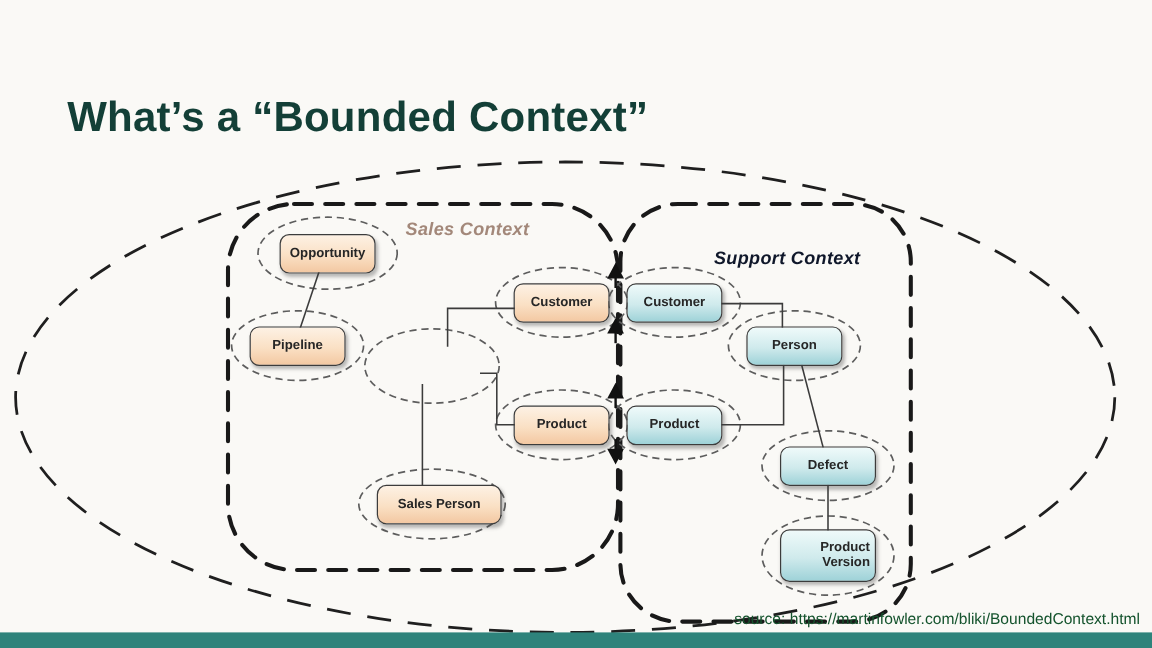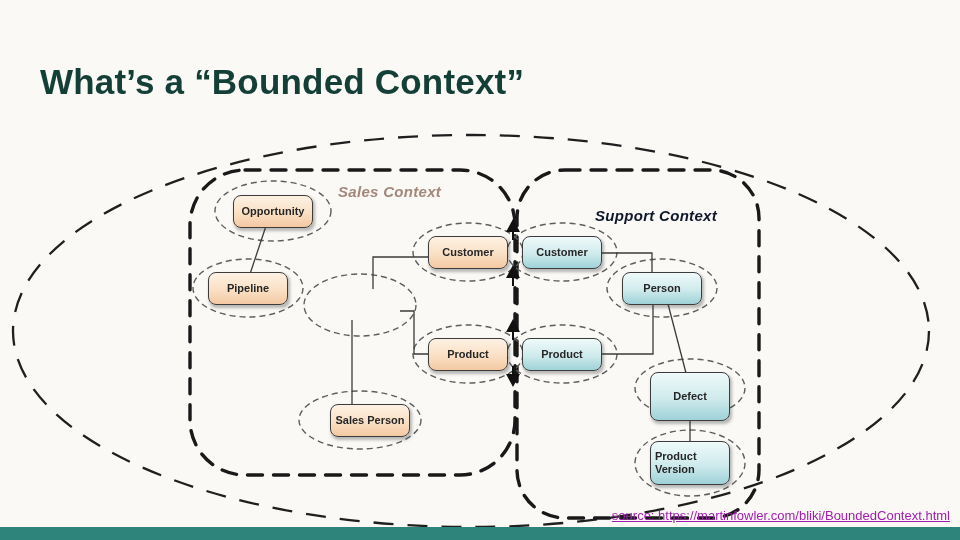--- a/index.html
+++ b/index.html
@@ -1,44 +1,44 @@
 <!DOCTYPE html>
 <html><head>
 <meta charset="utf-8">
 <style>
   html,body{margin:0;padding:0;}
   body{background:#e9e9e9;font-family:"Liberation Sans",sans-serif;}
   .slide{position:relative;width:960px;height:540px;background:#faf9f6;overflow:hidden;}
 
-  .title{position:absolute;left:40px;top:62px;margin:0;
+  .title{position:absolute;left:40px;top:62px;margin:16px;
          font:600 35px "Liberation Sans",sans-serif;color:#133f37;letter-spacing:.2px;}
 
   .diagram{position:absolute;inset:0;margin-top:20px;}
   svg.wires{position:absolute;left:0;top:0;}
 
   .outer{fill:none;stroke:#1f1f1f;stroke-width:2.3;stroke-dasharray:20 14;}
   .boundary{fill:none;stroke:#191919;stroke-width:3.4;stroke-dasharray:15 11;stroke-linecap:round;}
   .halo ellipse{fill:none;stroke:#5d5d5d;stroke-width:1.4;stroke-dasharray:6 4;}
   .rel path{fill:none;stroke:#3b3b3b;stroke-width:1.3;}
   .arrows path{stroke:#111;stroke-width:2;fill:none;}
   .arrows polygon{fill:#111;}
 
   .ctx-label{position:absolute;font:italic bold 15px "Liberation Sans",sans-serif;letter-spacing:.3px;}
   .sales-label{left:338px;top:163px;color:#a3887a;}
   .support-label{left:595px;top:187px;color:#0f172a;}
 
   .entity{position:absolute;display:flex;align-items:center;justify-content:center;
           border:1.5px solid #3c3c3c;border-radius:8px;
-          font:bold 11px "Liberation Sans",sans-serif;color:#262626;text-align:left;
+          font:bold 11px "Liberation Sans",sans-serif;color:#262626;text-align:right;
           line-height:1.2;box-shadow:1.5px 2.5px 3px rgba(60,60,60,.35);padding:1px 4px;box-sizing:border-box;}
   .entity.sales{background:linear-gradient(180deg,#fdf1e4 0%,#fae0c4 55%,#f3c8a2 100%);}
   .entity.support{background:linear-gradient(180deg,#effafa 0%,#cfeaec 55%,#9ed2d8 100%);}
 
   .source{position:absolute;right:10px;bottom:17px;font:13px "Liberation Sans",sans-serif;
-          color:#a21caf;text-decoration:underline;cursor:pointer;}
+          color:#14532d;cursor:pointer;}
   .accent-bar{position:absolute;left:0;bottom:0;width:100%;height:13px;background:#2e837b;}
 </style>
 </head>
 <body>
 
 <div class="slide">
 
   <h1 class="title">What’s a “Bounded Context”</h1>
 
   <div class="diagram">
@@ -83,26 +83,26 @@
         <path d="M513 346 V356"></path>
           <polygon points="506,354 520,354 513,367"></polygon>
       </g>
     </svg>
 
     <div class="ctx-label sales-label">Sales Context</div>
     <div class="ctx-label support-label">Support Context</div>
 
     <div class="entity sales" style="left:233px;top:175px;width:80px;height:33px">Opportunity</div>
     <div class="entity sales" style="left:208px;top:252px;width:80px;height:33px">Pipeline</div>
-    <div class="entity sales" style="left:330px;top:384px;width:80px;height:33px">Sales Person</div>
+    <div class="entity sales" style="left:314px;top:384px;width:104px;height:33px">Sales Person</div>
     <div class="entity sales" style="left:428px;top:216px;width:80px;height:33px">Customer</div>
     <div class="entity sales" style="left:428px;top:318px;width:80px;height:33px">Product</div>
 
     <div class="entity support" style="left:522px;top:216px;width:80px;height:33px">Customer</div>
     <div class="entity support" style="left:522px;top:318px;width:80px;height:33px">Product</div>
     <div class="entity support" style="left:622px;top:252px;width:80px;height:33px">Person</div>
-    <div class="entity support" style="left:650px;top:352px;width:80px;height:49px">Defect</div>
+    <div class="entity support" style="left:650px;top:352px;width:80px;height:33px">Defect</div>
     <div class="entity support" style="left:650px;top:421px;width:80px;height:44px">Product Version</div>
   </div>
 
   <a class="source">source: https://martinfowler.com/bliki/BoundedContext.html</a>
   <div class="accent-bar"></div>
 </div>
 
 </body></html>

